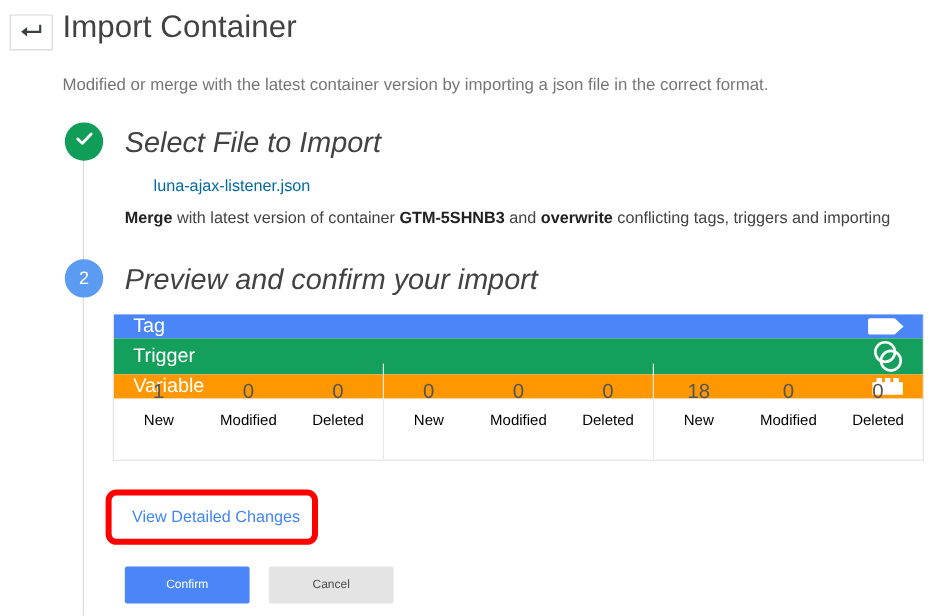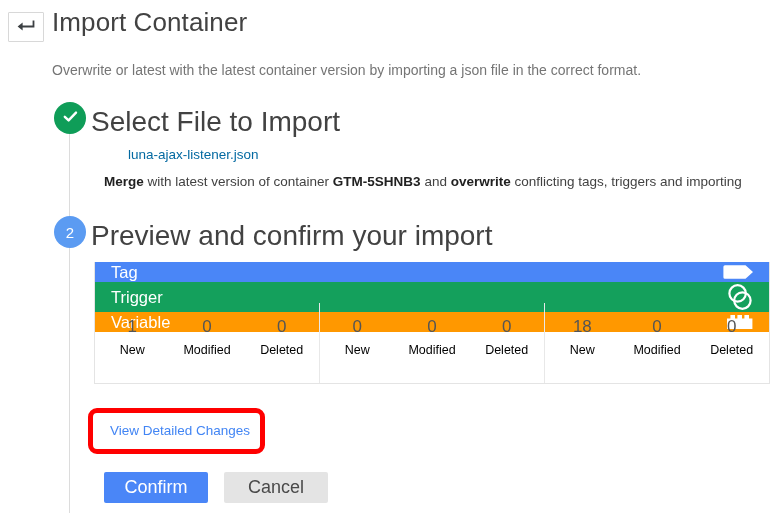--- a/index.html
+++ b/index.html
@@ -93,25 +93,26 @@
   }
   .badge-two {
     left: 54px;
     top: 120px;
     background: #5b9bf2;
     color: #ffffff;
     font-size: 15px;
   }
   .step-title {
     position: absolute;
-    left: 91px;
-    font-size: 28px;
+    left: 104px;
+    font-size: 24px;
     font-weight: 400;
     color: #424242;
     white-space: nowrap;
+    font-style: italic;
   }
   .title-1 { top: 10px; }
   .title-2 { top: 124px; }
 
   .file-name {
     position: absolute;
     left: 104px;
     top: 51px;
     font-size: 13.5px;
     color: #0369a1;
@@ -163,21 +164,21 @@
   .summary-body {
     display: flex;
     height: 80px;
   }
   .body-col {
     flex: 1 1 0;
     display: flex;
     box-sizing: border-box;
     border-right: 1px solid #e8e8e8;
   }
-  .body-col:last-child { border-right: none; }
+  .body-col:last-child { border-right: none; justify-content: flex-end; }
   .count-cell {
     flex: 1 1 0;
     text-align: center;
     padding-top: 13px;
     box-sizing: border-box;
   }
   .count-value {
     font-size: 17px;
     color: #555555;
     font-weight: 400;
@@ -220,21 +221,21 @@
     top: 472px;
     display: flex;
     gap: 16px;
   }
   .btn {
     height: 31px;
     min-width: 104px;
     border: none;
     border-radius: 2px;
     font-family: "Liberation Sans", sans-serif;
-    font-size: 18px;
+    font-size: 10px;
     cursor: pointer;
     padding: 0 16px;
     box-sizing: border-box;
   }
   .btn-confirm {
     background: #4a86f7;
     color: #ffffff;
   }
   .btn-cancel {
     background: #e4e4e4;
@@ -249,21 +250,21 @@
     <span>
       <svg width="20" height="14" viewBox="0 0 20 14">
         <path d="M17.5 1.5 V6.5 H4.5" stroke="#3c4043" stroke-width="1.8" fill="none" stroke-linecap="square"></path>
         <path d="M6.6 2.6 L1.6 6.5 L6.6 10.4 Z" fill="#3c4043"></path>
       </svg>
     </span>
   </div>
   <div class="page-title">Import Container</div>
 </div>
 
-<div class="description">Overwrite or latest with the latest container version by importing a json file in the correct format.</div>
+<div class="description">Modified or merge with the latest container version by importing a json file in the correct format.</div>
 
 <div class="stepper">
   <div class="step-line"></div>
 
   <div class="step-badge badge-done">
     <span>
       <svg width="19" height="19" viewBox="0 0 19 19">
         <path d="M3.8 9.8 L7.6 13.4 L15 5.6" stroke="#ffffff" stroke-width="2.4" fill="none" stroke-linecap="round" stroke-linejoin="round"></path>
       </svg>
     </span>

